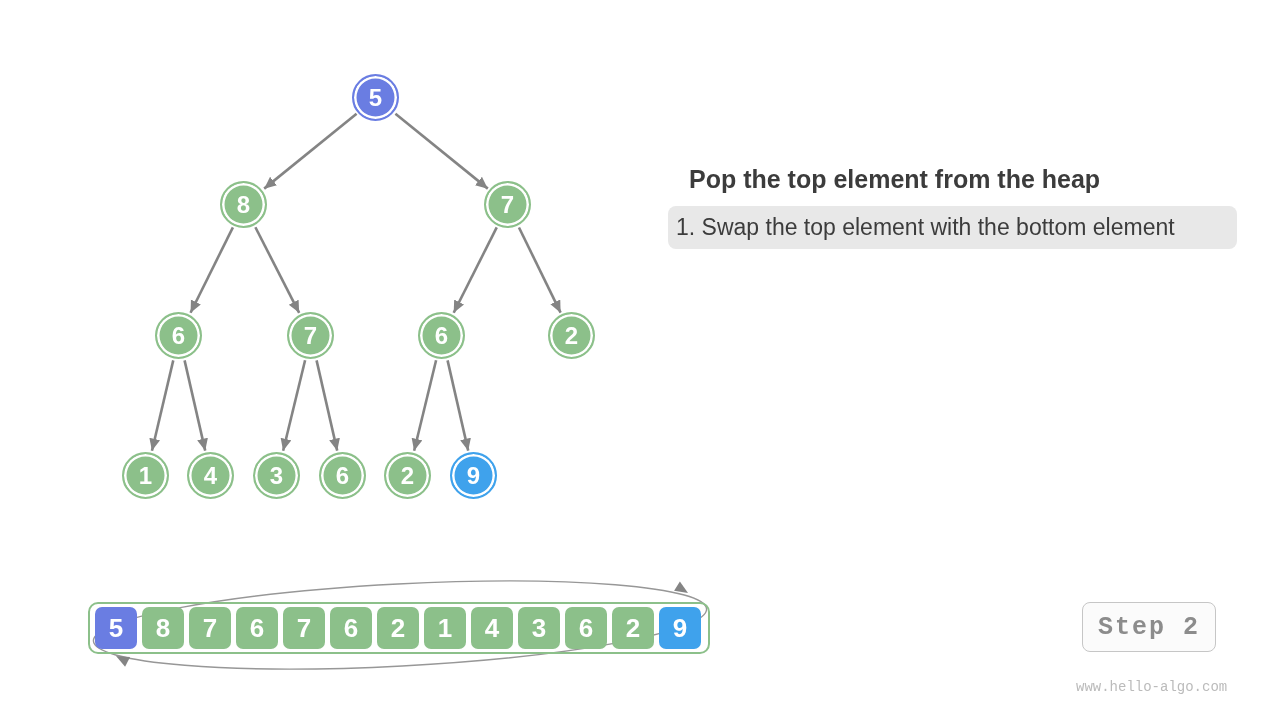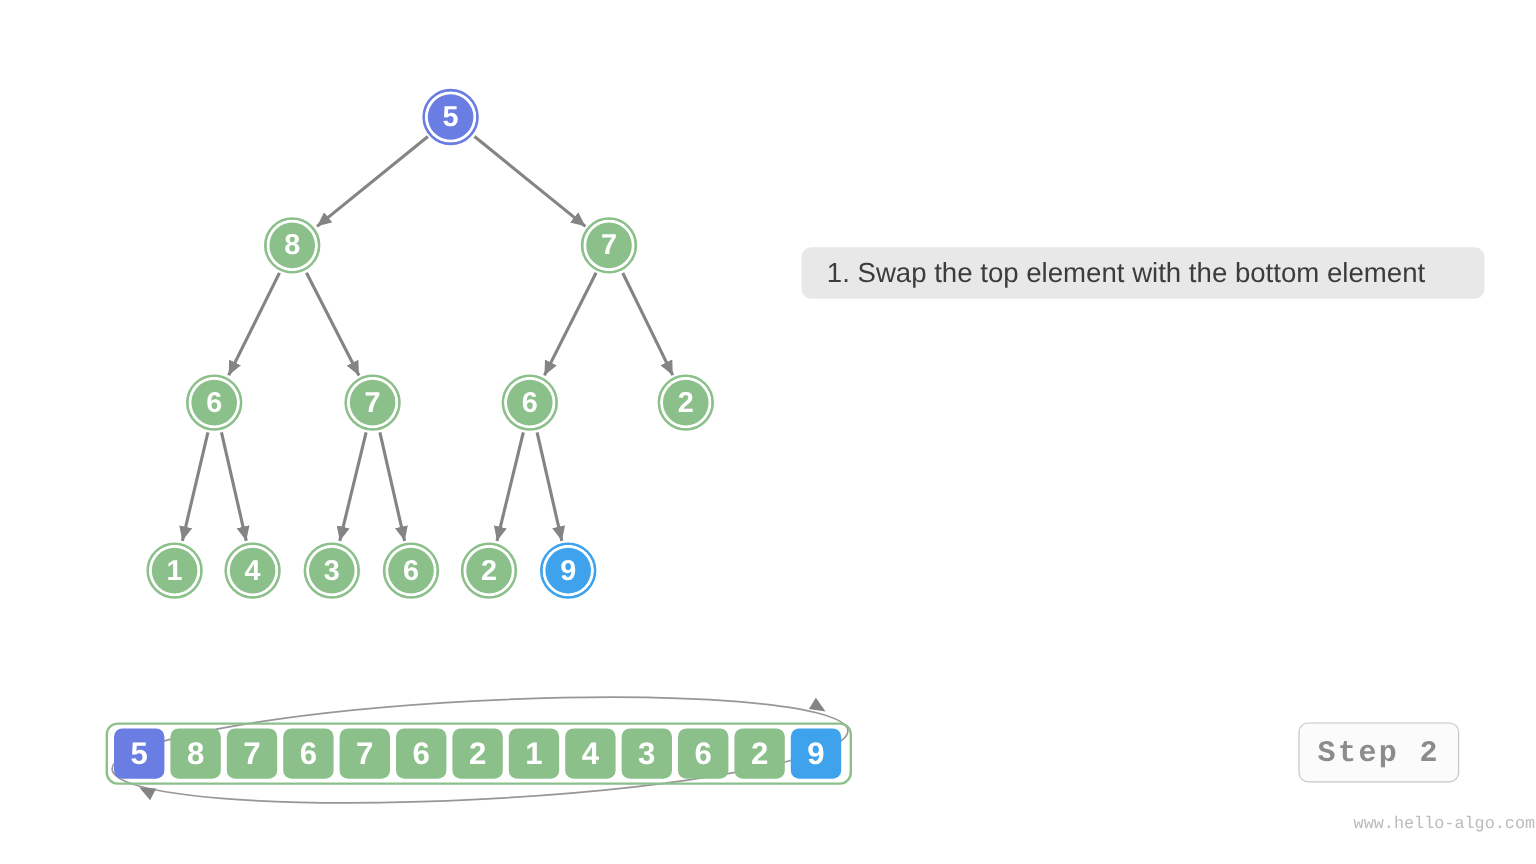--- a/index.html
+++ b/index.html
@@ -41,21 +41,21 @@
     white-space: nowrap;
   }
   .note-box {
     position: absolute;
     left: 668px; top: 206px;
     width: 569px; height: 43px;
     background: #e8e8e8;
     border-radius: 8px;
     display: flex;
     align-items: center;
-    padding-left: 21px;
+    padding-left: 8px;
     box-sizing: border-box;
     font-size: 23px;
     color: #3c3c3c;
     white-space: nowrap;
   }
   .array-wrap {
     position: absolute;
     left: 88px; top: 602px;
     width: 622px; height: 52px;
     border: 2px solid #8cc08a;
@@ -90,21 +90,21 @@
     align-items: center;
     justify-content: center;
     font-family: "Liberation Mono", monospace;
     font-size: 25px;
     font-weight: bold;
     letter-spacing: 2px;
     color: #8c8c8c;
   }
   .website {
     position: absolute;
-    left: 1128px; top: 679px;
+    left: 1076px; top: 679px;
     font-family: "Liberation Mono", monospace;
     font-size: 14px;
     color: #bbbbbb;
     white-space: nowrap;
   }
 </style>
 </head>
 <body>
 
 <div class="stage">
@@ -145,20 +145,21 @@
       <div class="tnode" style="left: 418px; top: 312px; --c: #8CC08A;">6</div>
       <div class="tnode" style="left: 548px; top: 312px; --c: #8CC08A;">2</div>
       <div class="tnode" style="left: 122px; top: 452px; --c: #8CC08A;">1</div>
       <div class="tnode" style="left: 187px; top: 452px; --c: #8CC08A;">4</div>
       <div class="tnode" style="left: 253px; top: 452px; --c: #8CC08A;">3</div>
       <div class="tnode" style="left: 319px; top: 452px; --c: #8CC08A;">6</div>
       <div class="tnode" style="left: 384px; top: 452px; --c: #8CC08A;">2</div>
       <div class="tnode" style="left: 450px; top: 452px; --c: #3FA2EC;">9</div>
     </div>
 
+  <div class="page-title">Pop the top element from the heap</div>
 
   <div class="note-box">
     <span>1. Swap the top element with the bottom element</span>
   </div>
 
   <div class="array-wrap" id="array-wrap">
       <div class="acell" style="--c: #6A7DE2;">5</div>
       <div class="acell" style="--c: #8CC08A;">8</div>
       <div class="acell" style="--c: #8CC08A;">7</div>
       <div class="acell" style="--c: #8CC08A;">6</div>

